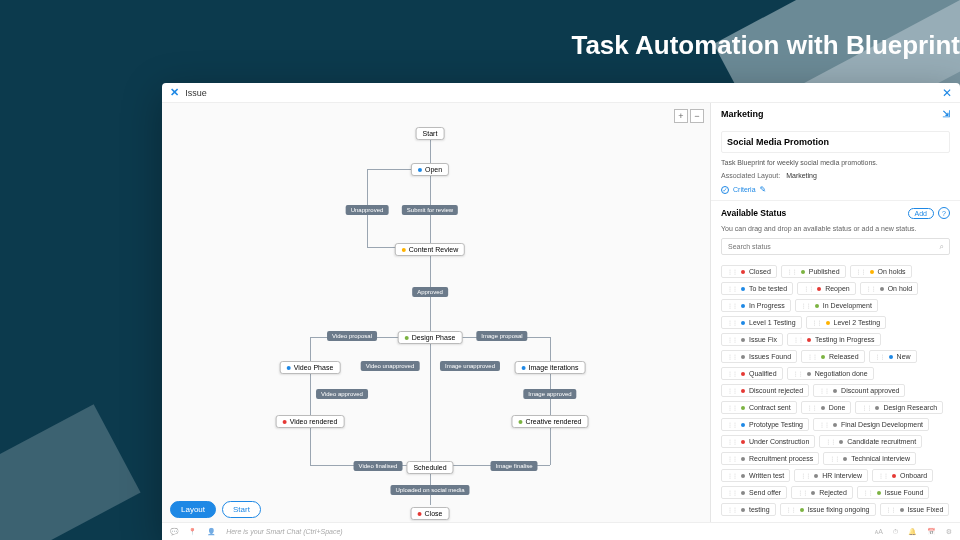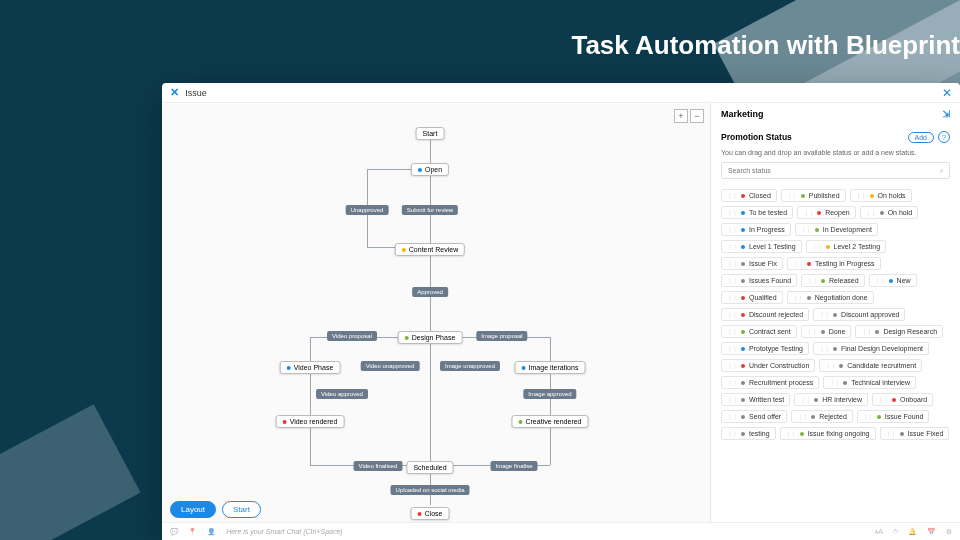--- a/index.html
+++ b/index.html
@@ -133,22 +133,35 @@
         <div class="edge" style="left: 388px; top: 286px;">Image approved</div>
         <div class="edge" style="left: 216px; top: 358px;">Video finalised</div>
         <div class="edge" style="left: 352px; top: 358px;">Image finalise</div>
         <div class="edge" style="left: 268px; top: 382px;">Uploaded on social media</div>
       </div>
     <div class="side-panel">
       <div class="sp-head">
         <span>Marketing</span>
         <span class="exp">⇲</span>
       </div>
+      <div class="sp-sec">
+        <input class="sp-title-input" value="Social Media Promotion" style="">
+        <div class="sp-desc">Task Blueprint for weekly social media promotions.</div>
+        <div class="sp-row">
+          <span>Associated Layout:</span>
+          <span class="val">Marketing</span>
+        </div>
+        <div class="sp-row crit">
+          <span class="crit-icon">✓</span>
+          <span>Criteria</span>
+          <span style="font-size:8px">✎</span>
+        </div>
+      </div>
       <div class="avail-head">
-        <b>Promotion Status</b>
+        <b>Available Status</b>
         <span class="add">Add</span>
         <span class="q">?</span>
       </div>
       <div class="avail-hint">You can drag and drop an available status or add a new status.</div>
       <div class="search-wrap" style="position:relative">
         <input placeholder="Search status" style="">
         <span style="position:absolute;right:16px;top:4px;font-size:8px;color:#aaa">⌕</span>
       </div>
       <div class="status-list" id="status-list">
           <div class="status-chip">

